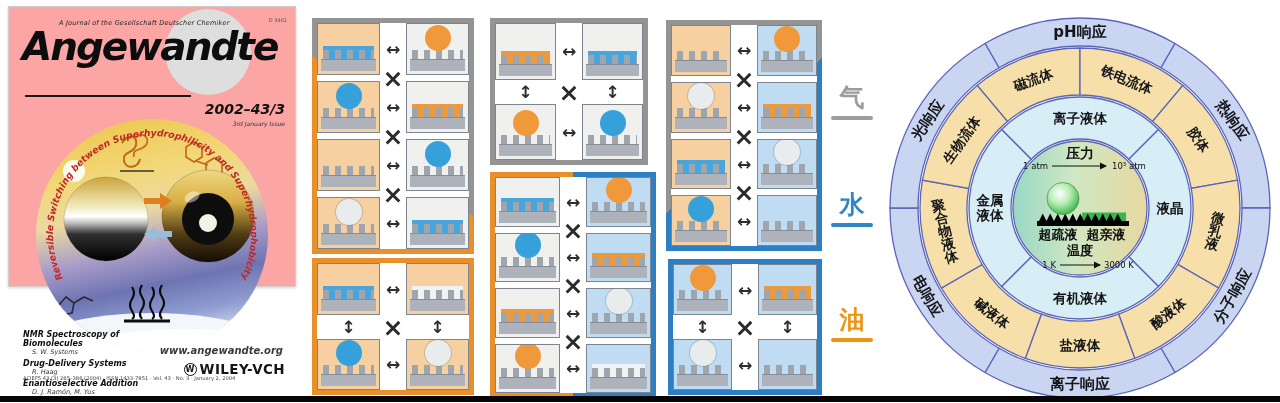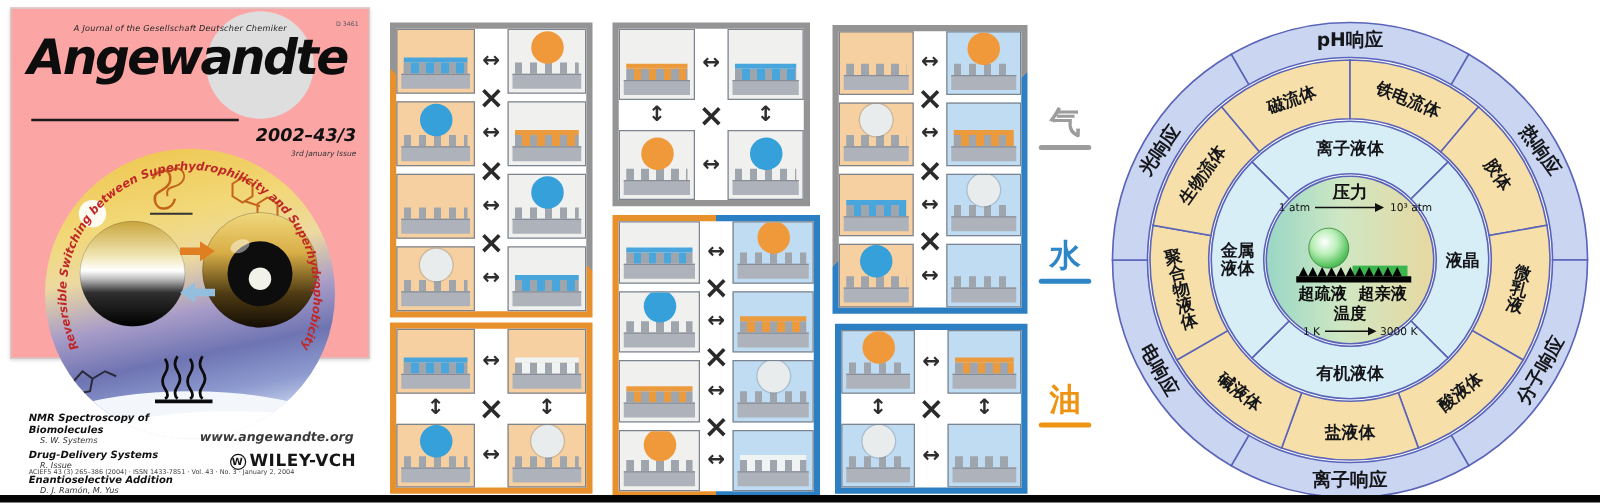--- a/index.html
+++ b/index.html
@@ -133,21 +133,21 @@
       </svg>
     </div>
 
     <div class="articles">
       <div>
         <div class="art-title">NMR Spectroscopy of Biomolecules</div>
         <div class="art-auth">S. W. Systems</div>
       </div>
       <div>
         <div class="art-title">Drug-Delivery Systems</div>
-        <div class="art-auth">R. Issue</div>
+        <div class="art-auth">R. Haag</div>
       </div>
       <div>
         <div class="art-title">Enantioselective Addition</div>
         <div class="art-auth">D. J. Ramón, M. Yus</div>
       </div>
     </div>
     <div class="website">www.angewandte.org</div>
     <div class="imprint">ACIEF5 43 (3) 265–386 (2004) · ISSN 1433-7851 · Vol. 43 · No. 3 · January 2, 2004</div>
     <div class="publisher">
       <span class="wlogo">W</span>

